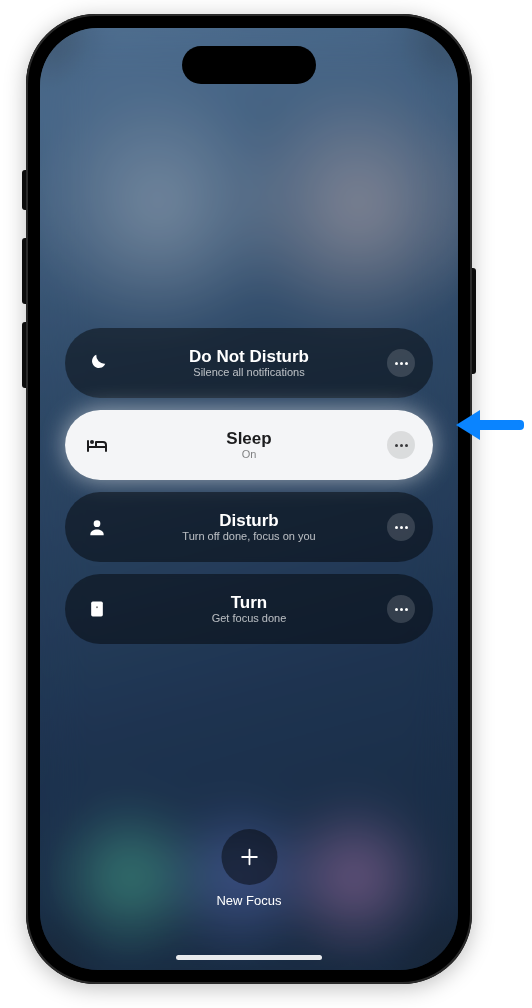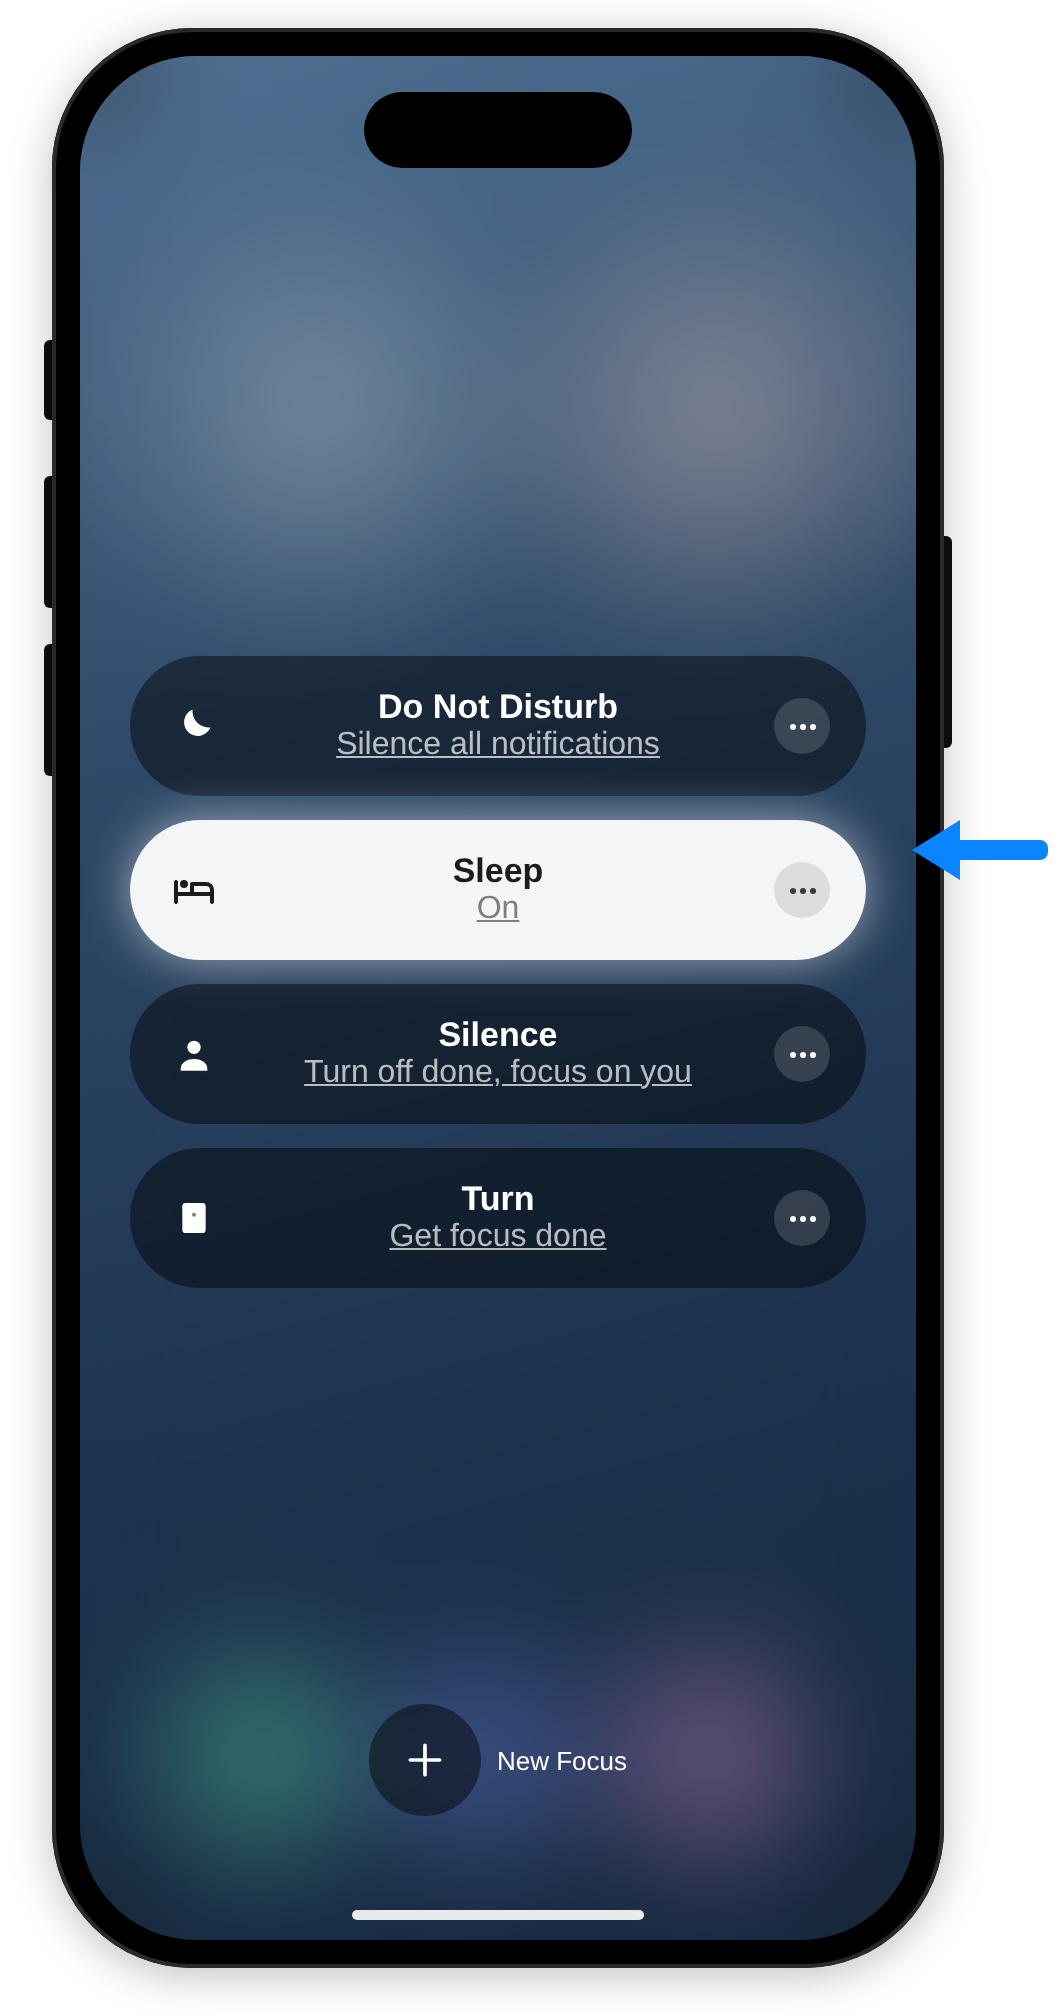--- a/index.html
+++ b/index.html
@@ -111,21 +111,21 @@
     display: flex;
     flex-direction: column;
     align-items: center;
     justify-content: center;
     line-height: 1.15;
     text-align: center;
     padding: 0 6px;
     min-width: 0;
   }
   .row-title { font-size: 17px; font-weight: 600; }
-  .row-sub   { font-size: 16px; opacity: .7; font-weight: 500; text-decoration: underline; }
+  .row-sub   { font-size: 11px; opacity: .7; font-weight: 500; }
   .focus-row.active .row-sub { opacity:.55; }
 
   .row-more {
     width: 28px; height: 28px;
     border-radius: 14px;
     background: rgba(255,255,255,0.15);
     display:flex; align-items:center; justify-content:center;
     flex: 0 0 28px;
     font-size: 14px;
     letter-spacing: 1px;
@@ -134,21 +134,21 @@
   .ellipsis-dots { display:flex; gap:2px; }
   .ellipsis-dots span{ width:3px; height:3px; border-radius:50%; background:currentColor; }
 
   .new-focus {
     position: absolute;
     z-index: 10;
     left: 50%;
     transform: translateX(-50%);
     bottom: 62px;
     display:flex;
-    flex-direction: row;
+    flex-direction: column;
     align-items: center;
     gap: 8px;
     color:#fff;
   }
   .new-focus .plus-btn{
     width:56px; height:56px; border-radius:28px;
     background: rgba(0,0,0,0.45);
     display:flex; align-items:center; justify-content:center;
   }
   .new-focus .plus-btn svg{ display:block; }
@@ -227,21 +227,21 @@
       </div>
 
       <div class="focus-row">
         <span class="row-icon">
           <svg width="20" height="20" viewBox="0 0 24 24" fill="currentColor">
               <circle cx="12" cy="8" r="4"></circle>
               <path d="M4 21c0-4 4-6 8-6s8 2 8 6v1H4z"></path>
             </svg>
         </span>
         <span class="row-center">
-          <span class="row-title">Silence</span>
+          <span class="row-title">Disturb</span>
           <span class="row-sub">Turn off done, focus on you</span>
         </span>
         <span class="row-more">
           <span class="ellipsis-dots">
               <span></span>
               <span></span>
               <span></span>
             </span>
         </span>
       </div>

